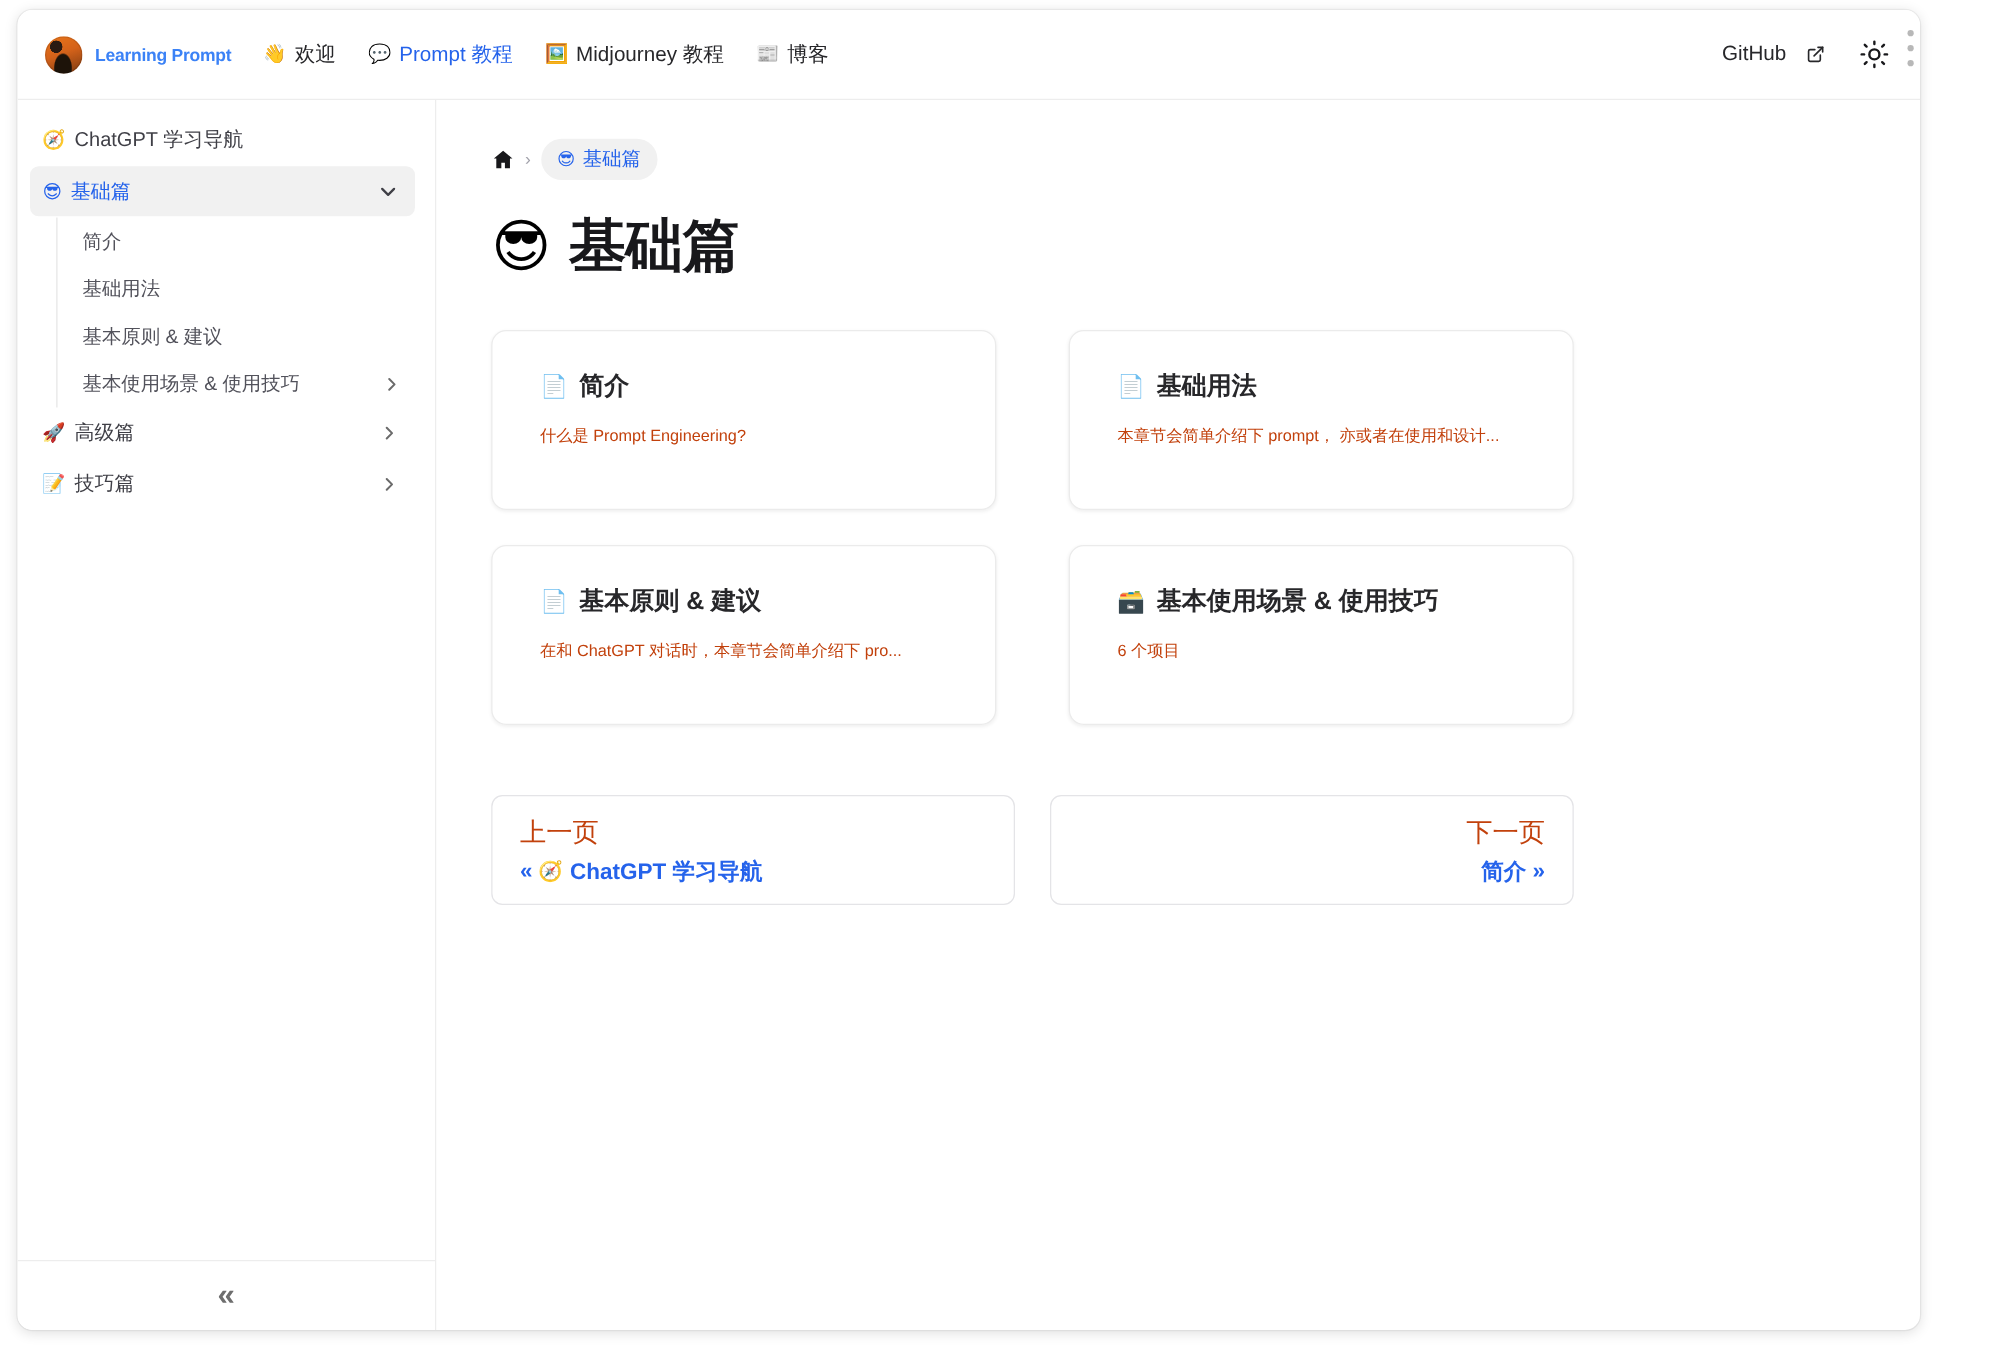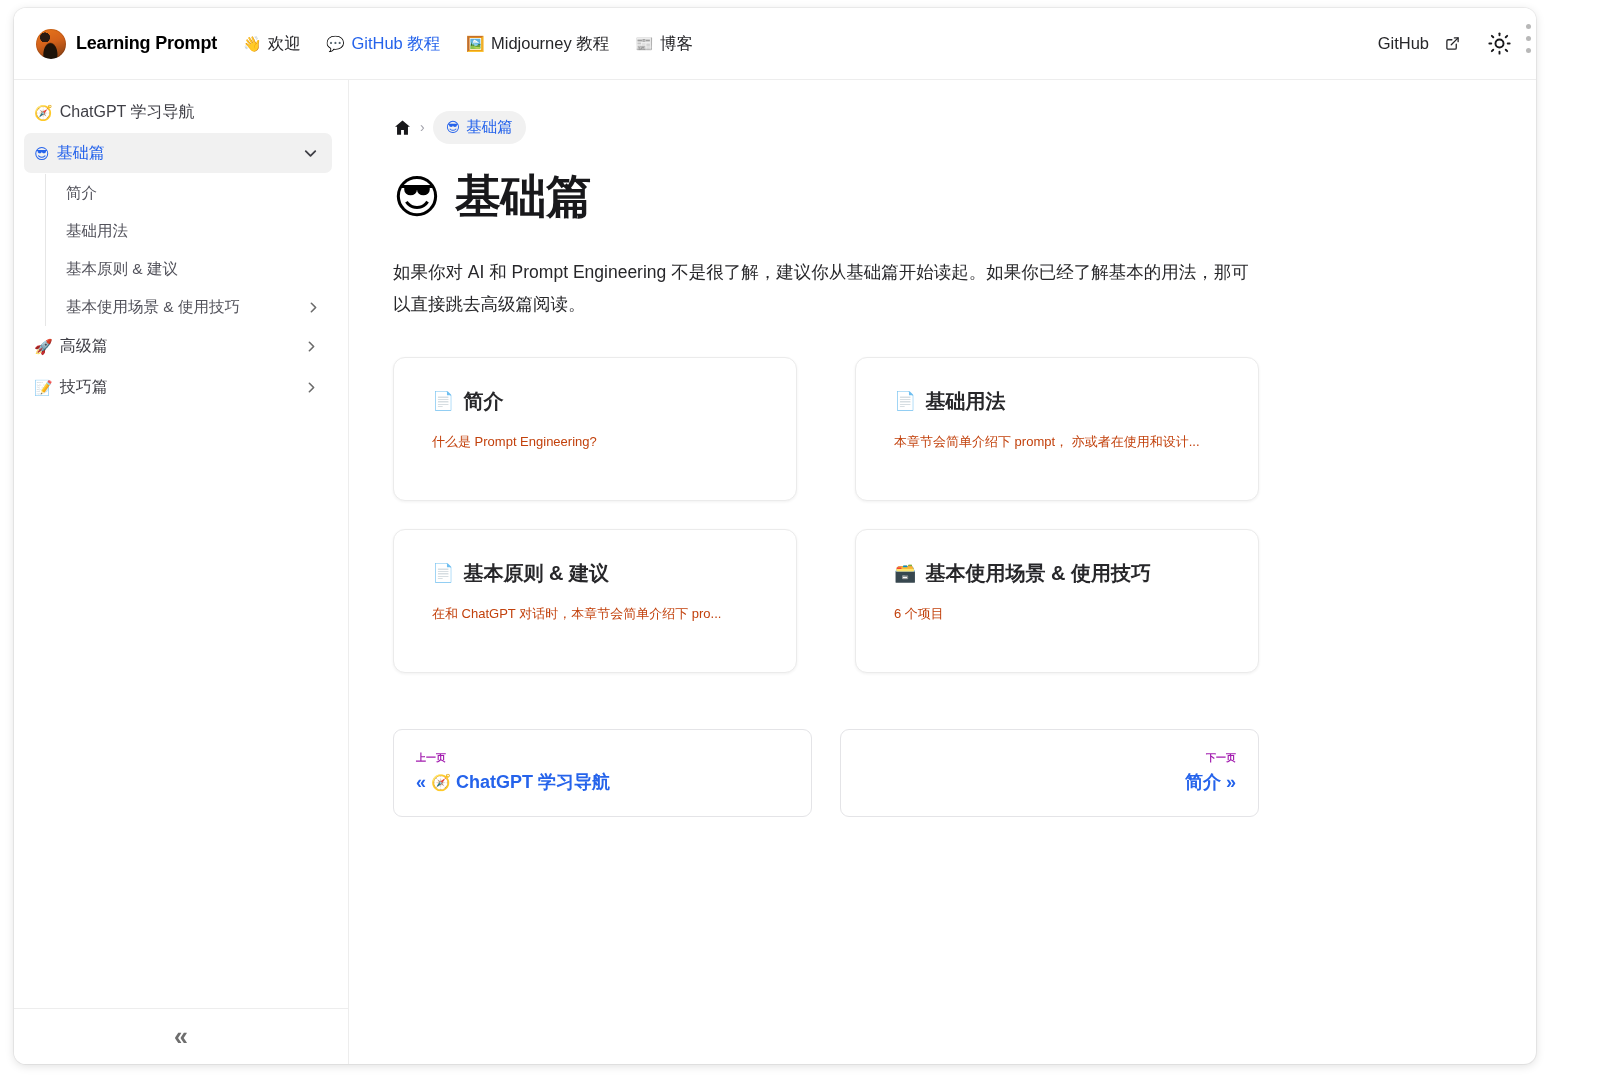--- a/index.html
+++ b/index.html
@@ -55,21 +55,21 @@
   .logo {
     width: 30px; height: 30px; border-radius: 50%;
     background:
       radial-gradient(circle at 30% 28%, #2a1a12 0 16%, rgba(42,26,18,0) 17%),
       radial-gradient(ellipse at 48% 85%, #1d1309 0 30%, rgba(29,19,9,0) 34%),
       linear-gradient(160deg, #e8751a 0%, #d4621a 45%, #7a3a12 100%);
     box-shadow: inset 0 0 0 1px rgba(0,0,0,0.12);
     flex: 0 0 30px;
   }
   .brand-title {
-    font-size: 18px; font-weight: 700; color: #000000; letter-spacing: -0.2px;
+    font-size: 14px; font-weight: 700; color: #3b82f6; letter-spacing: -0.2px;
     white-space: nowrap;
   }
   .nav-links { display: flex; align-items: center; gap: 26px; }
   .nav-link {
     display: flex; align-items: center; gap: 6px;
     font-size: 16.5px; color: #27272a; text-decoration: none;
     white-space: nowrap; cursor: pointer;
   }
   .nav-link .emj { font-size: 15px; line-height: 1; }
   .nav-link.active { color: #2563eb; }
@@ -201,21 +201,21 @@
   }
   .pg {
     height: 88px;
     border: 1px solid #e4e4e7;
     border-radius: 9px;
     padding: 16px 22px;
     display: flex; flex-direction: column; justify-content: center;
     text-decoration: none; cursor: pointer;
   }
   .pg.next { align-items: flex-end; text-align: left; }
-  .pg-sub { font-size: 10px; color: #a21caf; font-weight: bold; }
+  .pg-sub { font-size: 21px; color: #c2410c; }
   .pg-main {
     margin-top: 5px;
     font-size: 18px; font-weight: 700; color: #2563eb;
     display: flex; align-items: center; gap: 5px;
     white-space: nowrap;
   }
   .pg-main .emj { font-size: 16px; }
 </style>
 </head>
 <body>
@@ -229,21 +229,21 @@
         <span class="brand-title">Learning Prompt</span>
       </a>
 
       <div class="nav-links">
         <a class="nav-link">
           <span class="emj">👋</span>
           <span>欢迎</span>
         </a>
         <a class="nav-link active">
           <span class="emj">💬</span>
-          <span>GitHub 教程</span>
+          <span>Prompt 教程</span>
         </a>
         <a class="nav-link">
           <span class="emj">🖼️</span>
           <span>Midjourney 教程</span>
         </a>
         <a class="nav-link">
           <span class="emj">📰</span>
           <span>博客</span>
         </a>
       </div>
@@ -352,21 +352,20 @@
             <span class="emj">😎</span>
             <span>基础篇</span>
           </a>
         </div>
 
         <div class="page-title">
           <span class="emj">😎</span>
           <h1>基础篇</h1>
         </div>
 
-        <p class="intro">如果你对 AI 和 Prompt Engineering 不是很了解，建议你从基础篇开始读起。如果你已经了解基本的用法，那可以直接跳去高级篇阅读。</p>
 
         <div class="cards">
           <a class="card">
             <div class="card-title">
               <span class="emj">📄</span>
               <span>简介</span>
             </div>
             <div class="card-desc">什么是 Prompt Engineering?</div>
           </a>
 

